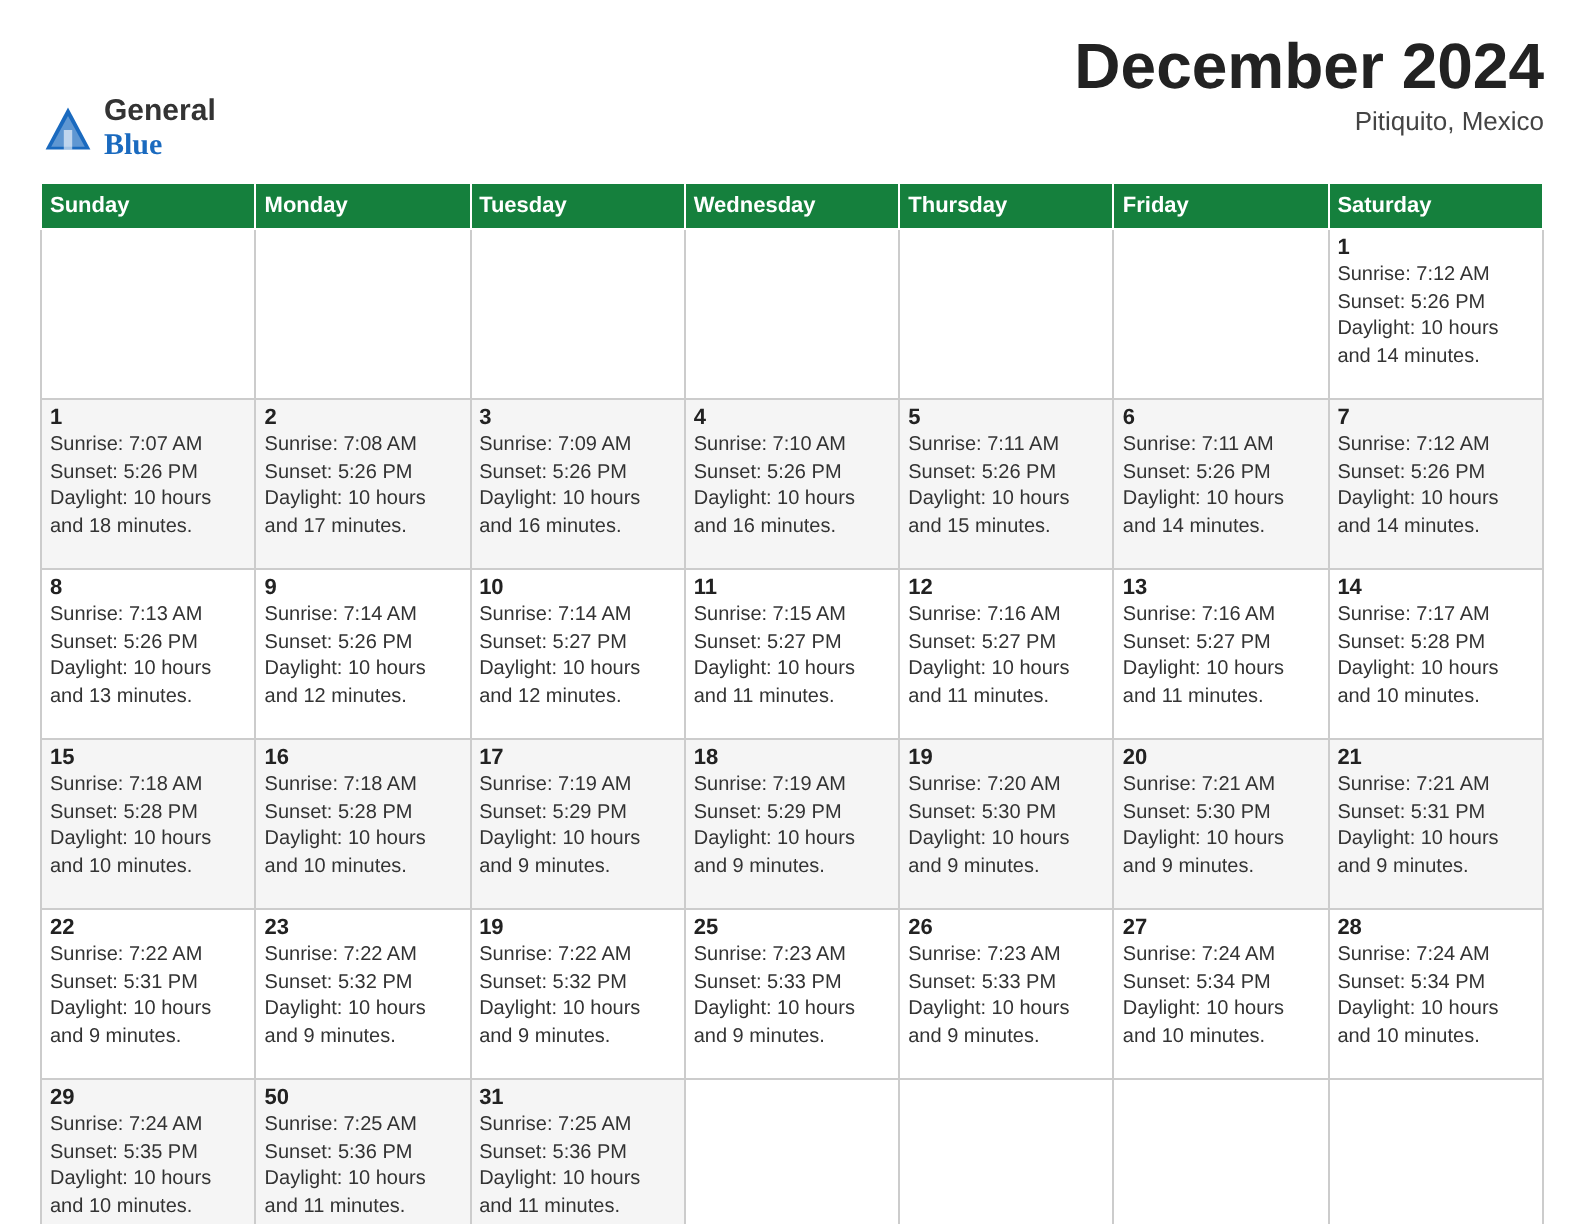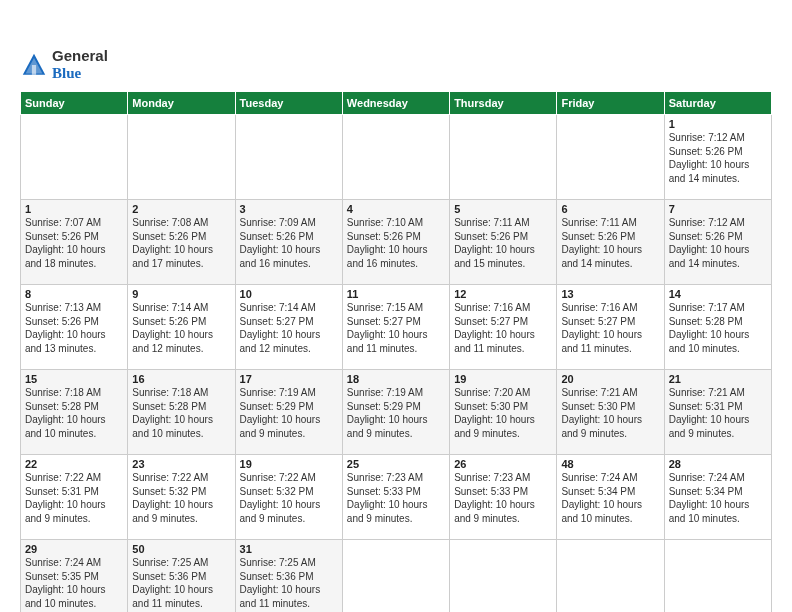--- a/index.html
+++ b/index.html
@@ -103,20 +103,24 @@
       <svg class="logo-icon" viewBox="0 0 40 40">
         <polygon points="20,4 36,34 4,34" fill="#1a6abf"></polygon>
         <polygon points="20,10 32,32 8,32" fill="#fff" opacity="0.3"></polygon>
         <rect x="17" y="20" width="6" height="14" fill="#fff" opacity="0.6"></rect>
       </svg>
       <div class="logo-text">
         <span class="logo-general">General</span><br>
         <span class="logo-blue">Blue</span>
       </div>
     </div>
+    <div class="title-block">
+      <div class="month-title">December 2024</div>
+      <div class="location">Pitiquito, Mexico</div>
+    </div>
   </div>
 
   <table class="calendar">
     <thead>
       <tr>
         <th>Sunday</th>
         <th>Monday</th>
         <th>Tuesday</th>
         <th>Wednesday</th>
         <th>Thursday</th>
@@ -377,21 +381,21 @@
           <td>
           <span class="day-num">26</span>
           <div class="day-info">
             Sunrise: 7:23 AM<br>
             Sunset: 5:33 PM<br>
             Daylight: 10 hours<br>
             and 9 minutes.
           </div>
         </td>
           <td>
-          <span class="day-num">48</span>
+          <span class="day-num">27</span>
           <div class="day-info">
             Sunrise: 7:24 AM<br>
             Sunset: 5:34 PM<br>
             Daylight: 10 hours<br>
             and 10 minutes.
           </div>
         </td>
           <td>
           <span class="day-num">28</span>
           <div class="day-info">

